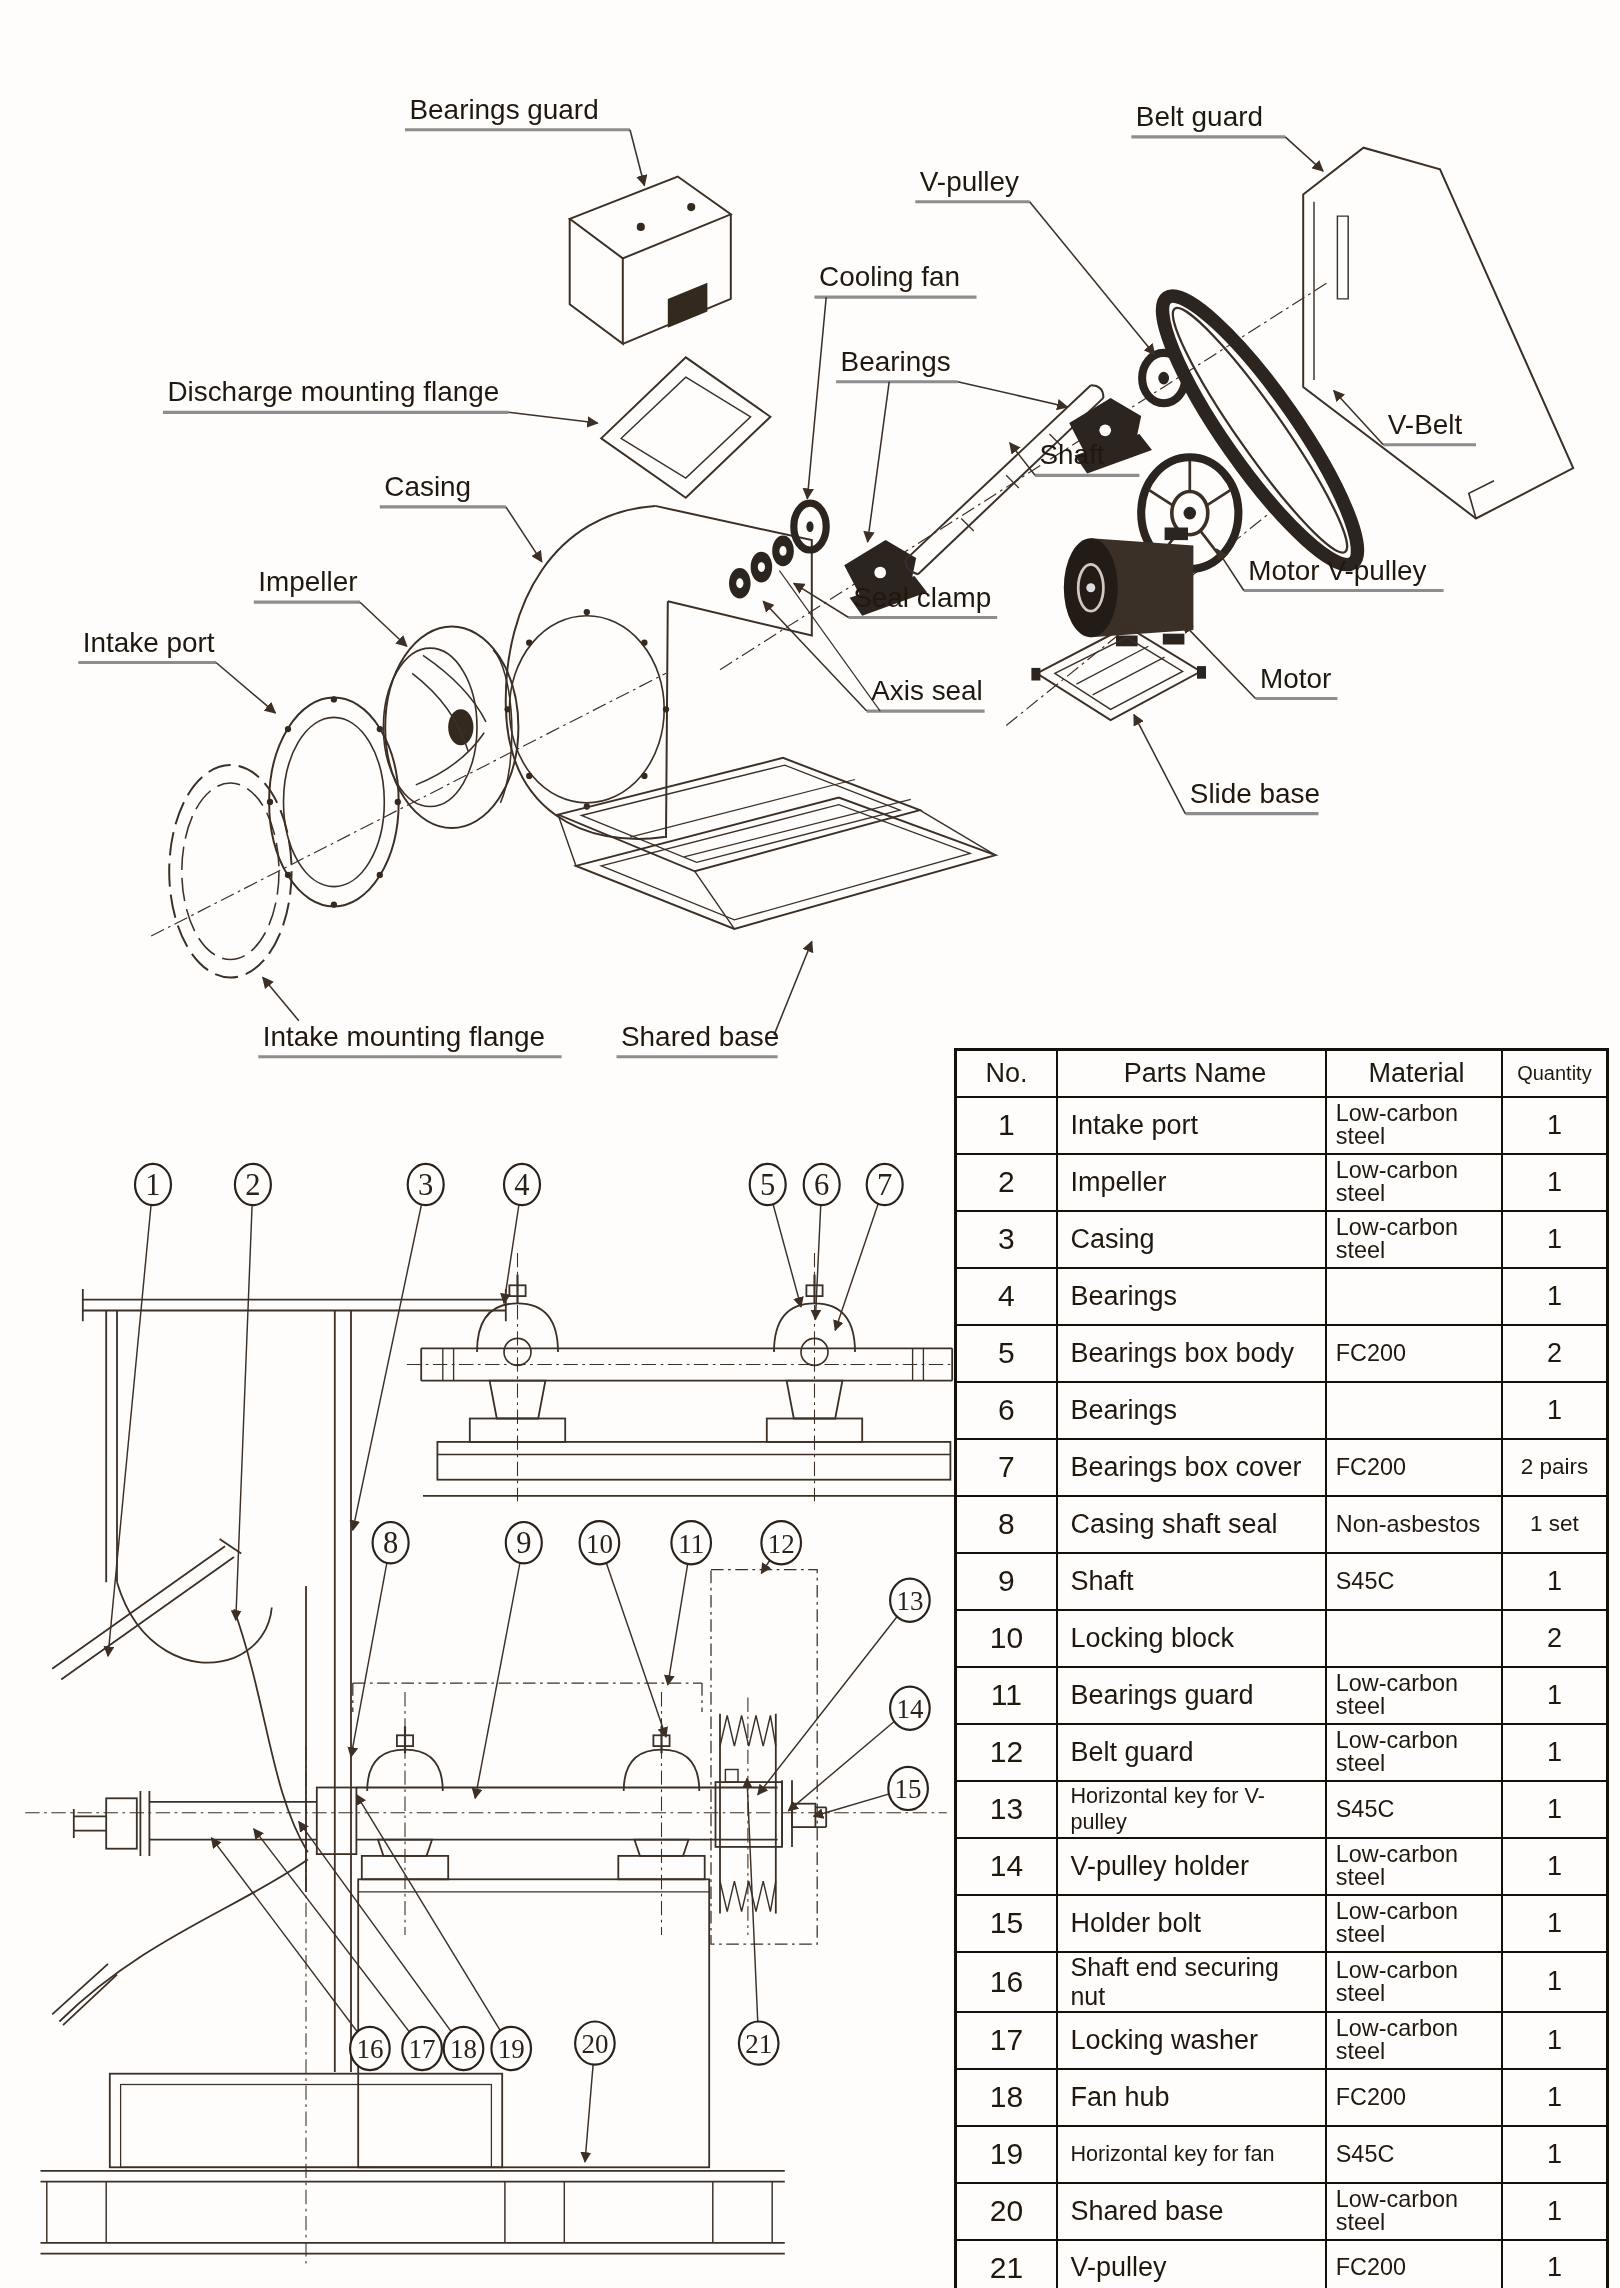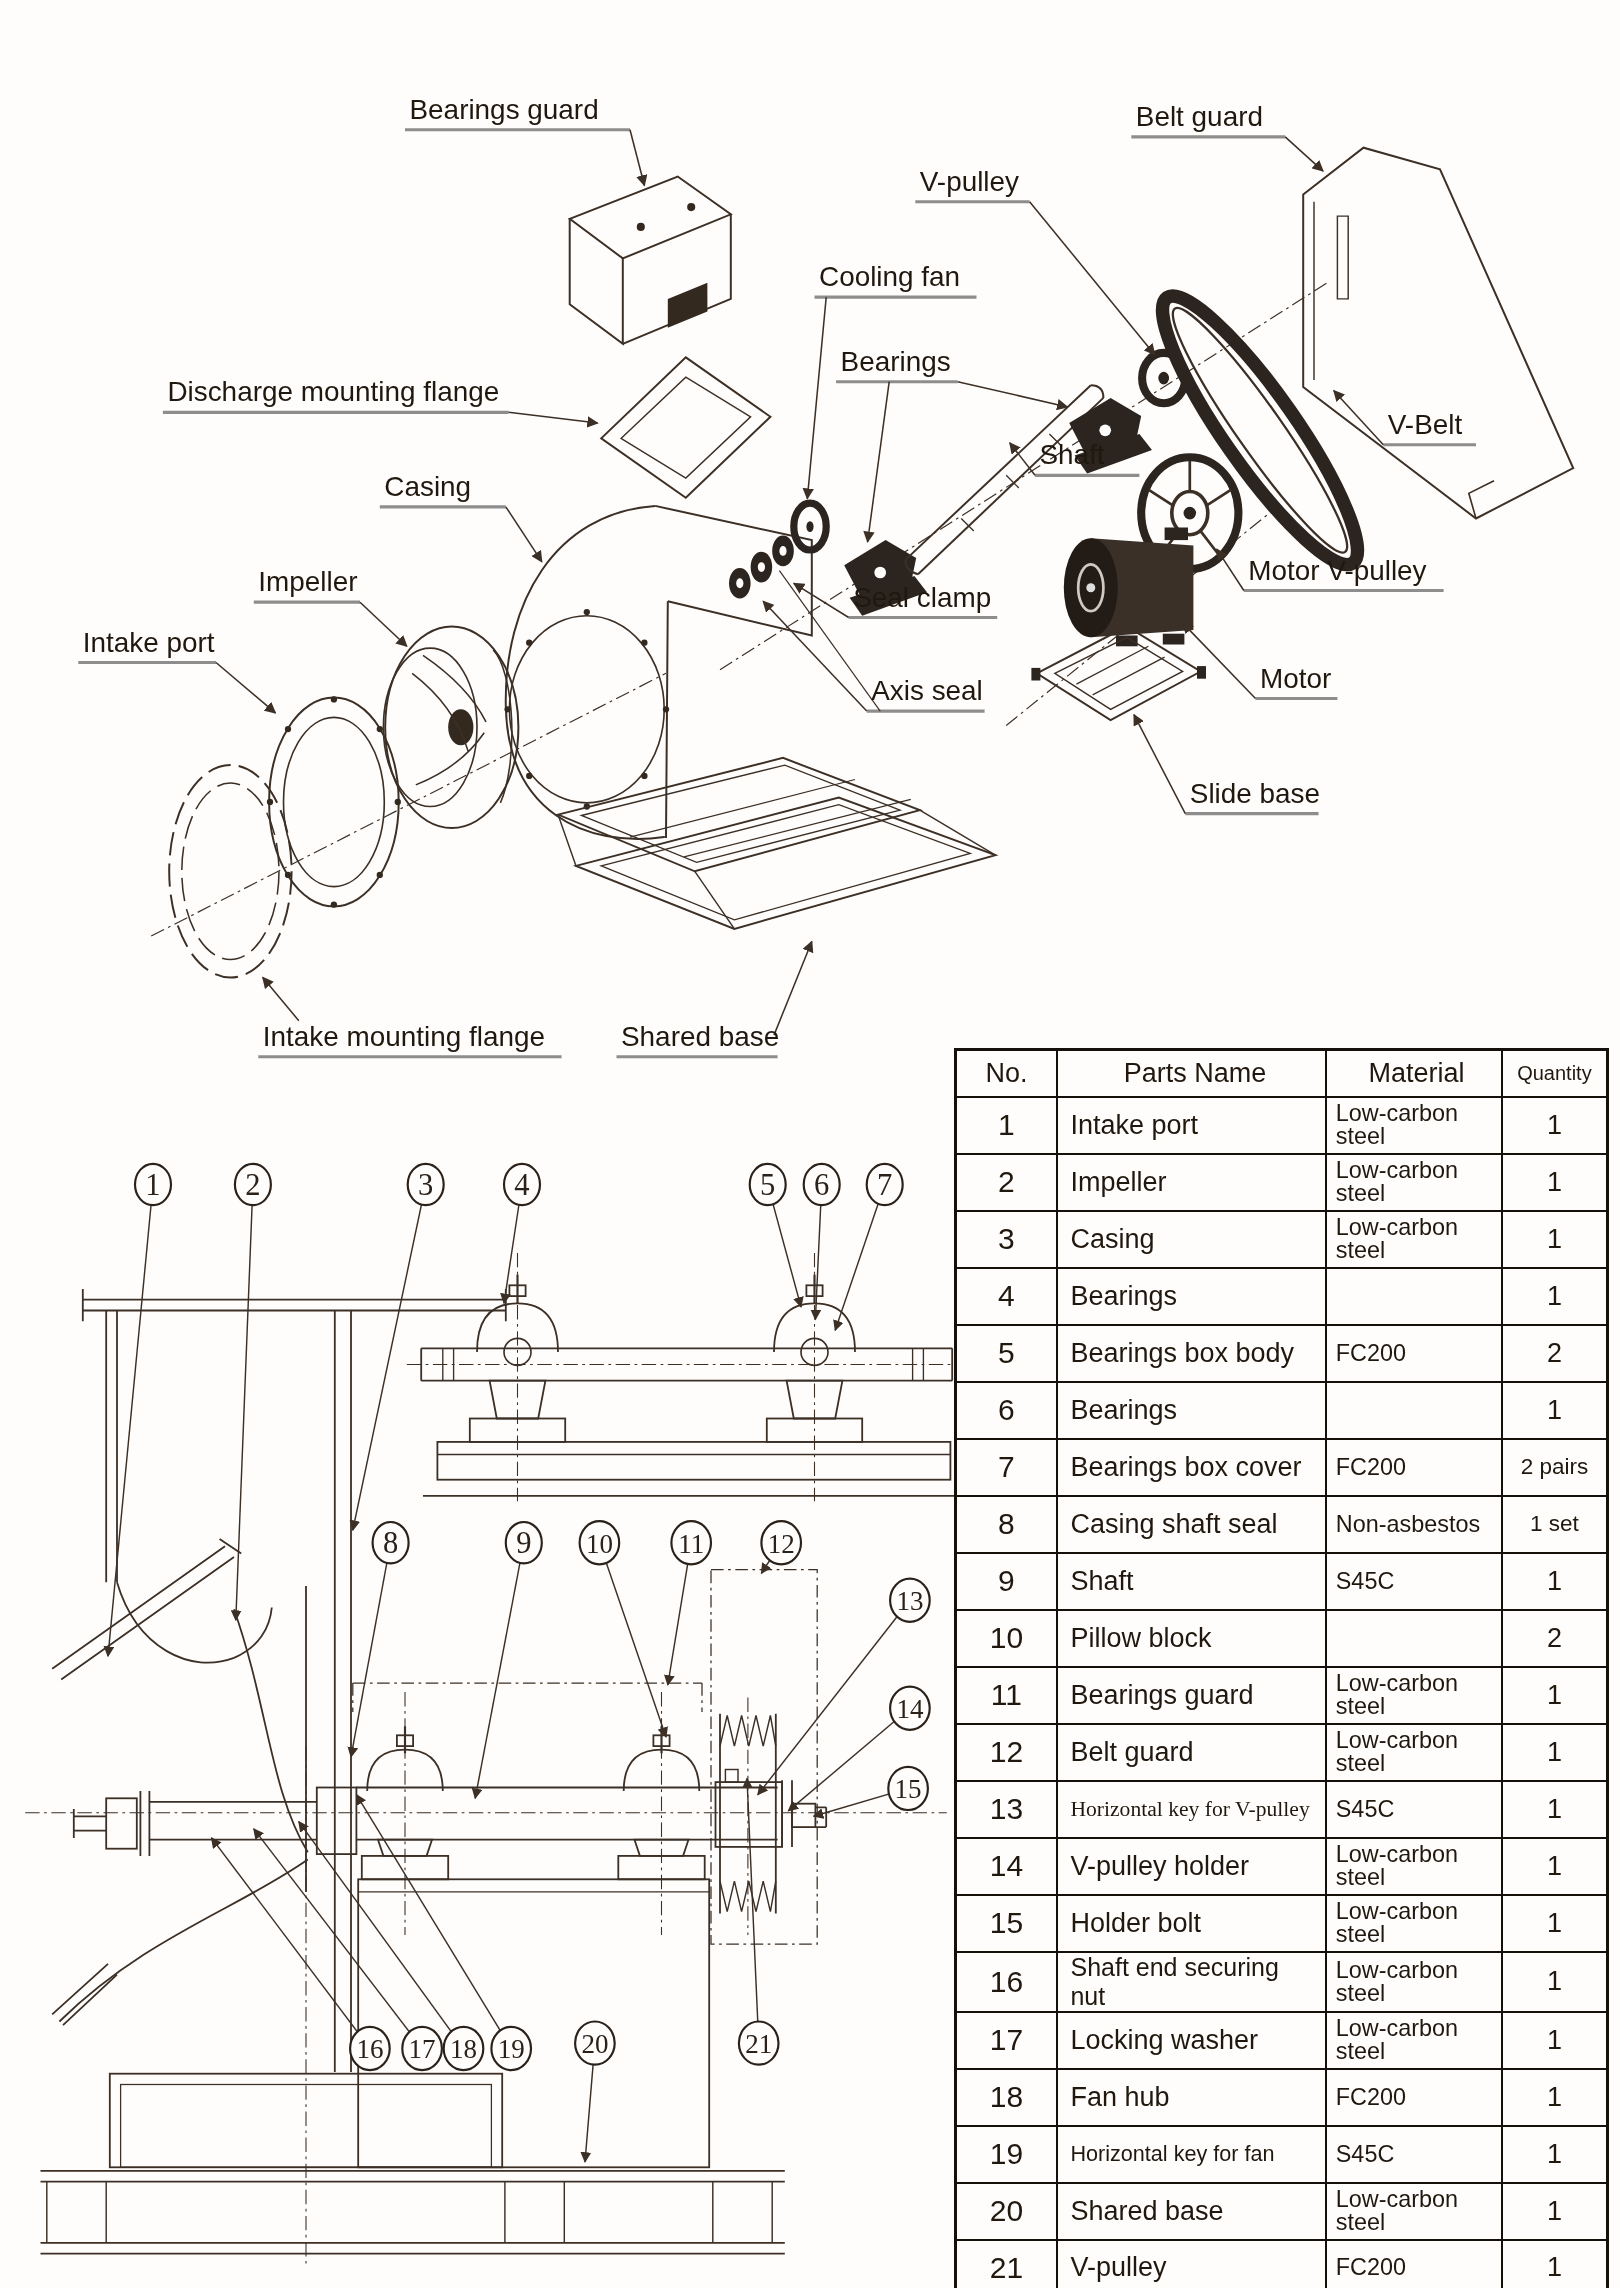--- a/index.html
+++ b/index.html
@@ -505,39 +505,39 @@
           <td class="c-qty" style="font-size: 22.5px;">1 set</td>
         </tr>
         <tr>
           <td class="c-no">9</td>
           <td class="c-name">Shaft</td>
           <td class="c-material">S45C</td>
           <td class="c-qty">1</td>
         </tr>
         <tr>
           <td class="c-no">10</td>
-          <td class="c-name">Pillow block</td>
+          <td class="c-name">Locking block</td>
           <td class="c-material"></td>
           <td class="c-qty">2</td>
         </tr>
         <tr>
           <td class="c-no">11</td>
           <td class="c-name">Bearings guard</td>
           <td class="c-material">Low-carbon steel</td>
           <td class="c-qty">1</td>
         </tr>
         <tr>
           <td class="c-no">12</td>
           <td class="c-name">Belt guard</td>
           <td class="c-material">Low-carbon steel</td>
           <td class="c-qty">1</td>
         </tr>
         <tr>
           <td class="c-no">13</td>
-          <td class="c-name" style="font-size: 21.6px; font-family: Liberation Serif, serif;">Horizontal key for V-pulley</td>
+          <td class="c-name" style="font-size: 21.6px;">Horizontal key for V-pulley</td>
           <td class="c-material">S45C</td>
           <td class="c-qty">1</td>
         </tr>
         <tr>
           <td class="c-no">14</td>
           <td class="c-name">V-pulley holder</td>
           <td class="c-material">Low-carbon steel</td>
           <td class="c-qty">1</td>
         </tr>
         <tr>

